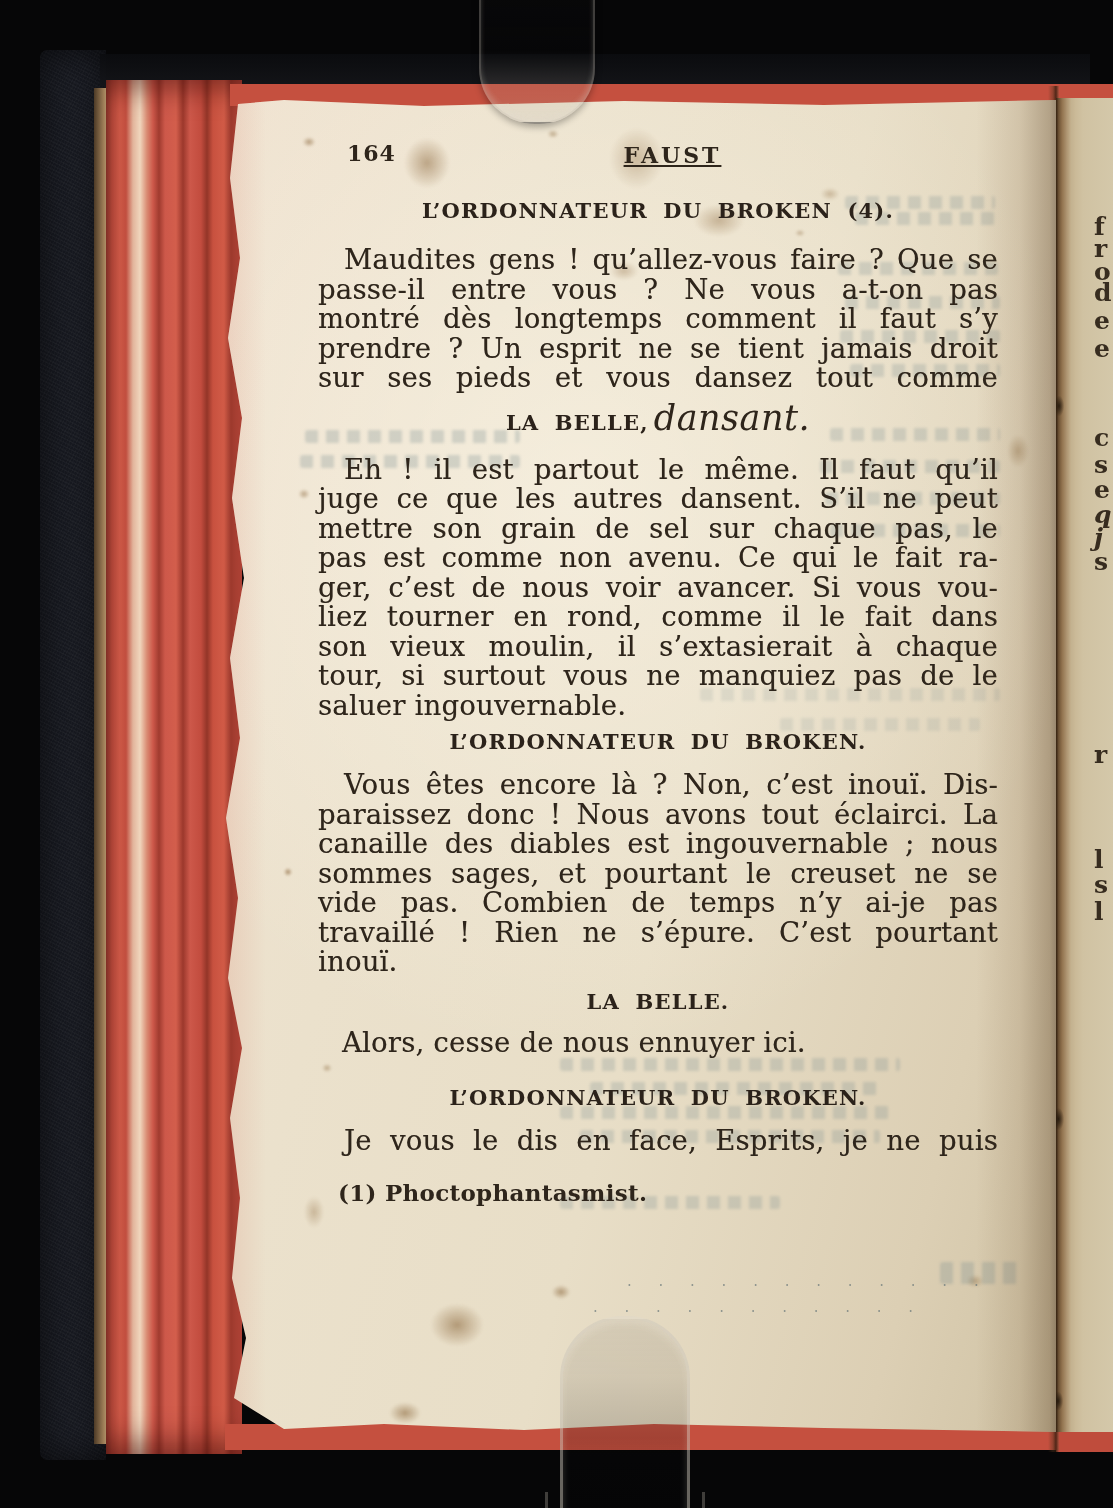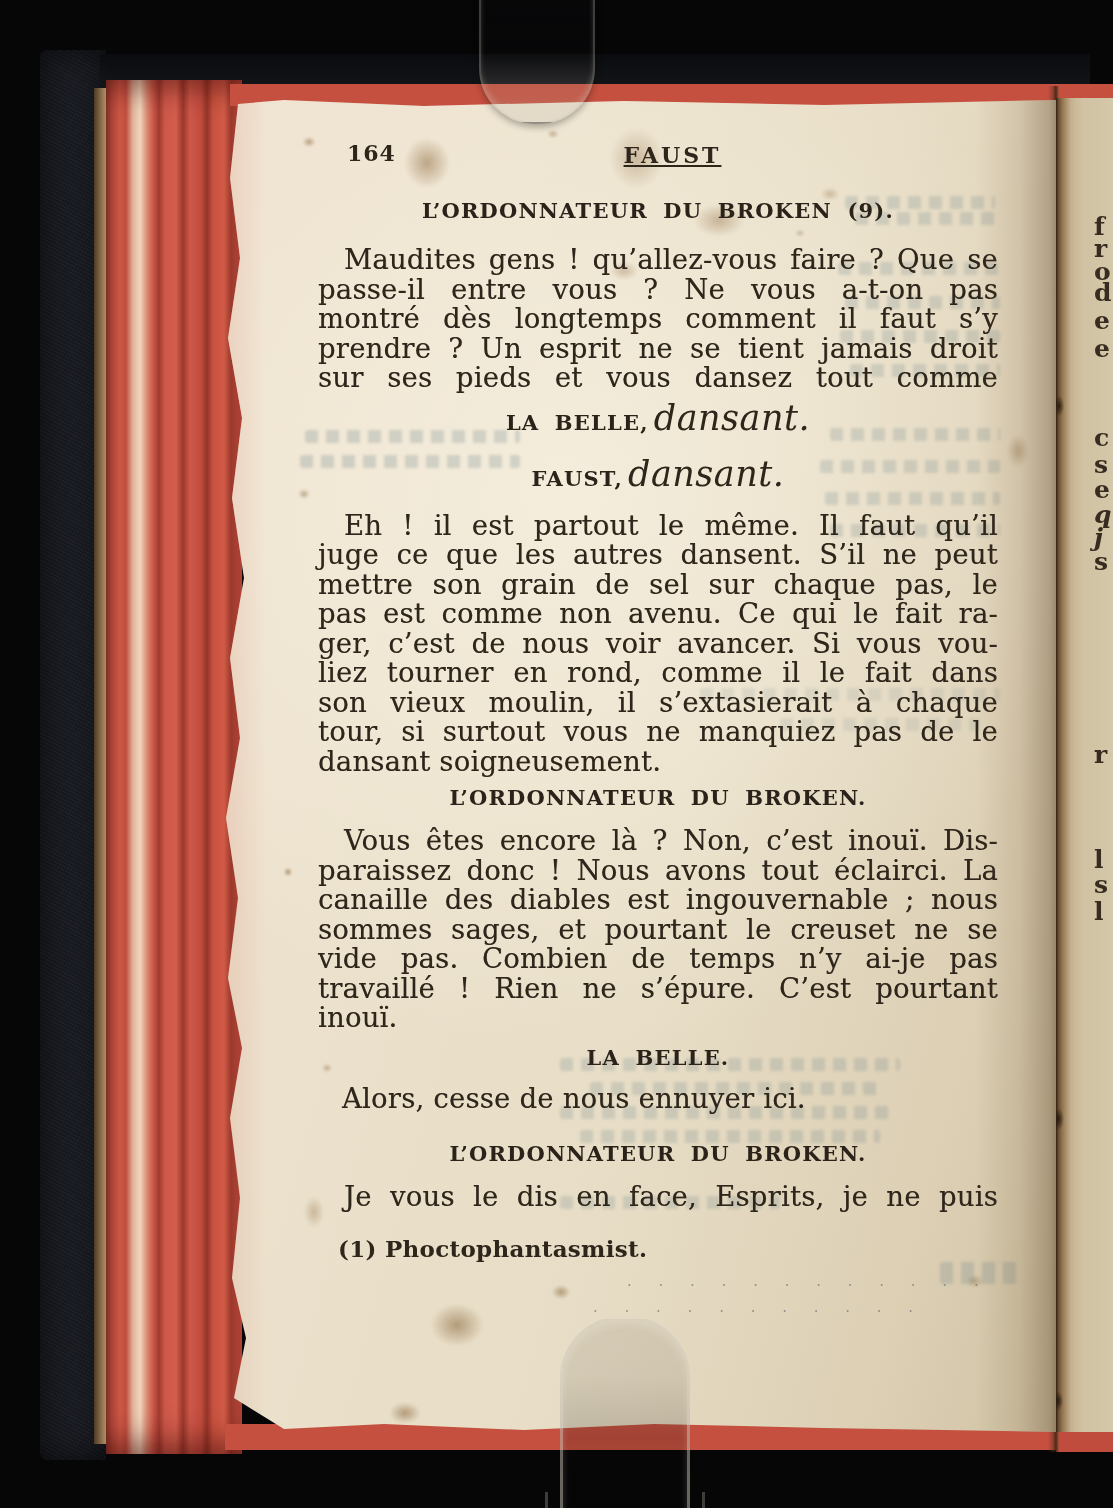--- a/index.html
+++ b/index.html
@@ -177,52 +177,48 @@
     <div class="dots" style="left:403px;top:1174px">. . . . . . . . . . . .</div>
     <div class="dots" style="left:369px;top:1200px">. . . . . . . . . . .</div>
 
     <div class="page-text">
       <div class="header-row">
         <span class="pagenum">164</span>
         <span class="running">FAUST</span>
       </div>
 
       <div class="speaker sH1">
-        <span class="spk">L’ORDONNATEUR DU BROKEN (9).</span>
+        <span class="spk">L’ORDONNATEUR DU BROKEN (4).</span>
       </div>
 
       <div class="para sP1">
         <div class="bl first">Maudites gens ! qu’allez-vous faire ? Que se</div>
         <div class="bl">passe-il entre vous ? Ne vous a-t-on pas</div>
         <div class="bl">montré dès longtemps comment il faut s’y</div>
         <div class="bl">prendre ? Un esprit ne se tient jamais droit</div>
         <div class="bl">sur ses pieds et vous dansez tout comme</div>
       </div>
 
       <div class="speaker sSp2">
         <span class="spk">LA BELLE,</span>
         <span class="direction">dansant.</span>
       </div>
 
 
-      <div class="speaker sSp3">
-        <span class="spk">FAUST,</span>
-        <span class="direction">dansant.</span>
-      </div>
 
       <div class="para sP2">
         <div class="bl first">Eh ! il est partout le même. Il faut qu’il</div>
         <div class="bl">juge ce que les autres dansent. S’il ne peut</div>
         <div class="bl">mettre son grain de sel sur chaque pas, le</div>
         <div class="bl">pas est comme non avenu. Ce qui le fait ra-</div>
         <div class="bl">ger, c’est de nous voir avancer. Si vous vou-</div>
         <div class="bl">liez tourner en rond, comme il le fait dans</div>
         <div class="bl">son vieux moulin, il s’extasierait à chaque</div>
         <div class="bl">tour, si surtout vous ne manquiez pas de le</div>
-        <div class="bl last">dansant soigneusement.</div>
+        <div class="bl last">saluer ingouvernable.</div>
       </div>
 
       <div class="speaker sH4">
         <span class="spk">L’ORDONNATEUR DU BROKEN.</span>
       </div>
 
       <div class="para sP3">
         <div class="bl first">Vous êtes encore là ? Non, c’est inouï. Dis-</div>
         <div class="bl">paraissez donc ! Nous avons tout éclairci. La</div>
         <div class="bl">canaille des diables est ingouvernable ; nous</div>

